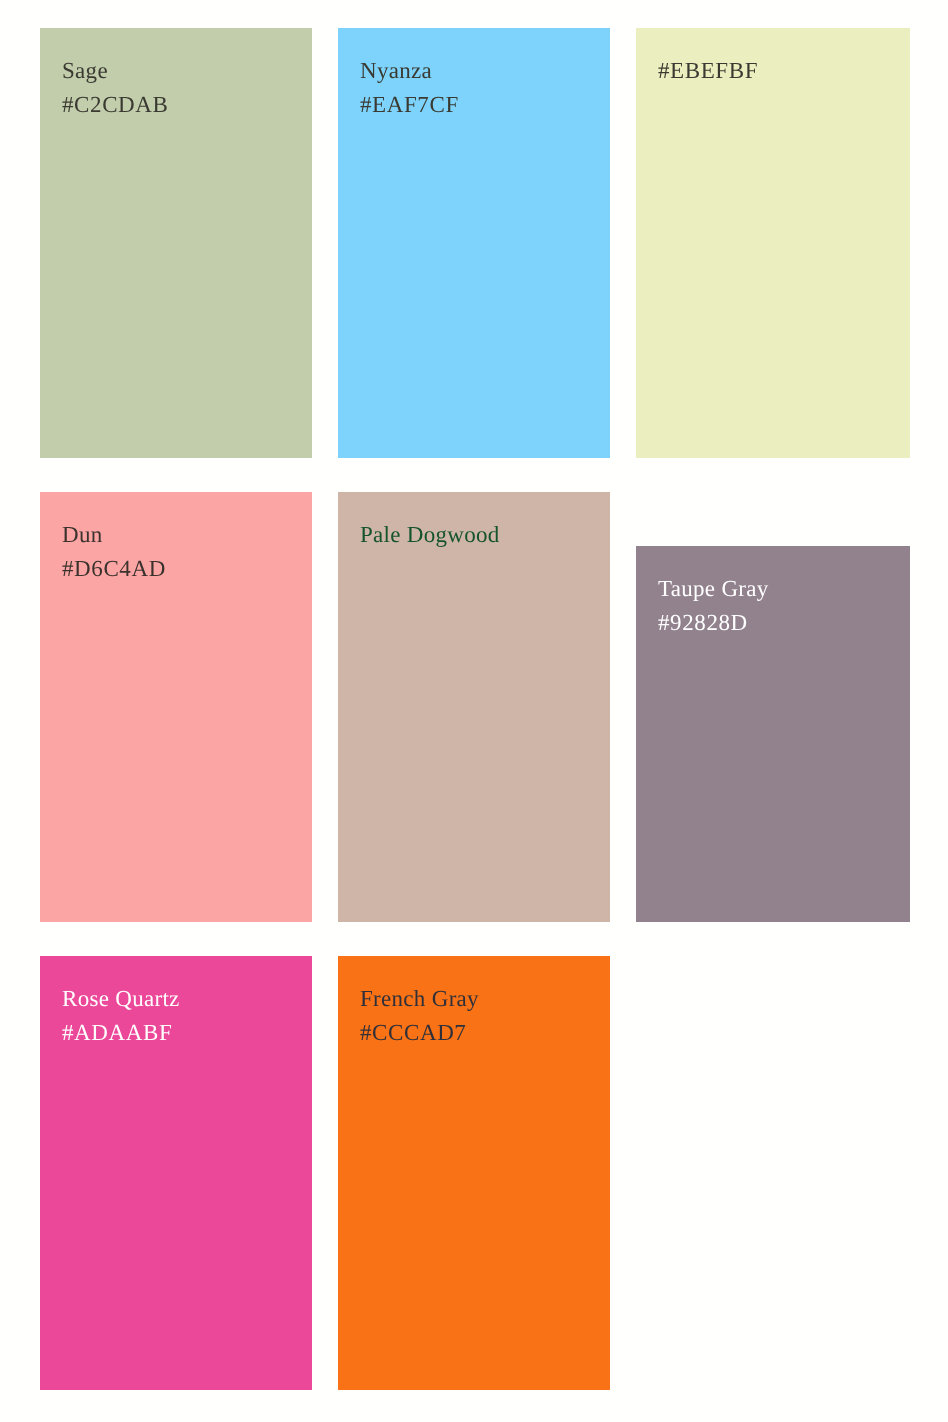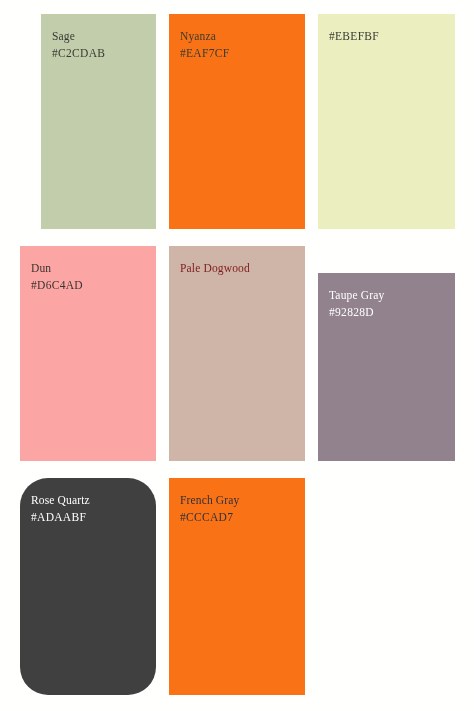--- a/index.html
+++ b/index.html
@@ -52,28 +52,28 @@
 
   .swatch-hex {
     letter-spacing: 0.3px;
   }
 </style>
 </head>
 <body style="background: rgb(255, 255, 253);">
 
 <div id="palette-grid">
 
-  <div class="swatch" style="background: rgb(194, 205, 171); margin-left: 21px;">
+  <div class="swatch" style="background: rgb(194, 205, 171);">
     <div class="swatch-label" style="color: rgb(58, 58, 50);">
       <span class="swatch-name">Sage</span>
       <span class="swatch-hex">#C2CDAB</span>
     </div>
   </div>
 
-  <div class="swatch" style="background: #f97316;">
+  <div class="swatch" style="background: #7dd3fc;">
     <div class="swatch-label" style="color: rgb(58, 58, 50);">
       <span class="swatch-name">Nyanza</span>
       <span class="swatch-hex">#EAF7CF</span>
     </div>
   </div>
 
   <div class="swatch" style="background: rgb(235, 239, 191);">
     <div class="swatch-label" style="color: rgb(58, 58, 50);">
       <span class="swatch-hex">#EBEFBF</span>
     </div>
@@ -81,33 +81,33 @@
 
 
   <div class="swatch" style="background: #fca5a5;">
     <div class="swatch-label" style="color: rgb(58, 50, 44);">
       <span class="swatch-name">Dun</span>
       <span class="swatch-hex">#D6C4AD</span>
     </div>
   </div>
 
   <div class="swatch" style="background: rgb(206, 181, 167);">
-    <div class="swatch-label" style="color: #7f1d1d;">
+    <div class="swatch-label" style="color: #14532d;">
       <span class="swatch-name">Pale Dogwood</span>
     </div>
   </div>
 
   <div class="swatch" style="background: rgb(146, 130, 141); margin-top: 27px;">
     <div class="swatch-label" style="color: rgb(255, 255, 255);">
       <span class="swatch-name">Taupe Gray</span>
       <span class="swatch-hex">#92828D</span>
     </div>
   </div>
 
-  <div class="swatch" style="background: #404040; border-radius: 28px;">
+  <div class="swatch" style="background: #ec4899;">
     <div class="swatch-label" style="color: rgb(255, 255, 255);">
       <span class="swatch-name">Rose Quartz</span>
       <span class="swatch-hex">#ADAABF</span>
     </div>
   </div>
 
   <div class="swatch" style="background: #f97316;">
     <div class="swatch-label" style="color: rgb(48, 48, 58);">
       <span class="swatch-name">French Gray</span>
       <span class="swatch-hex">#CCCAD7</span>

